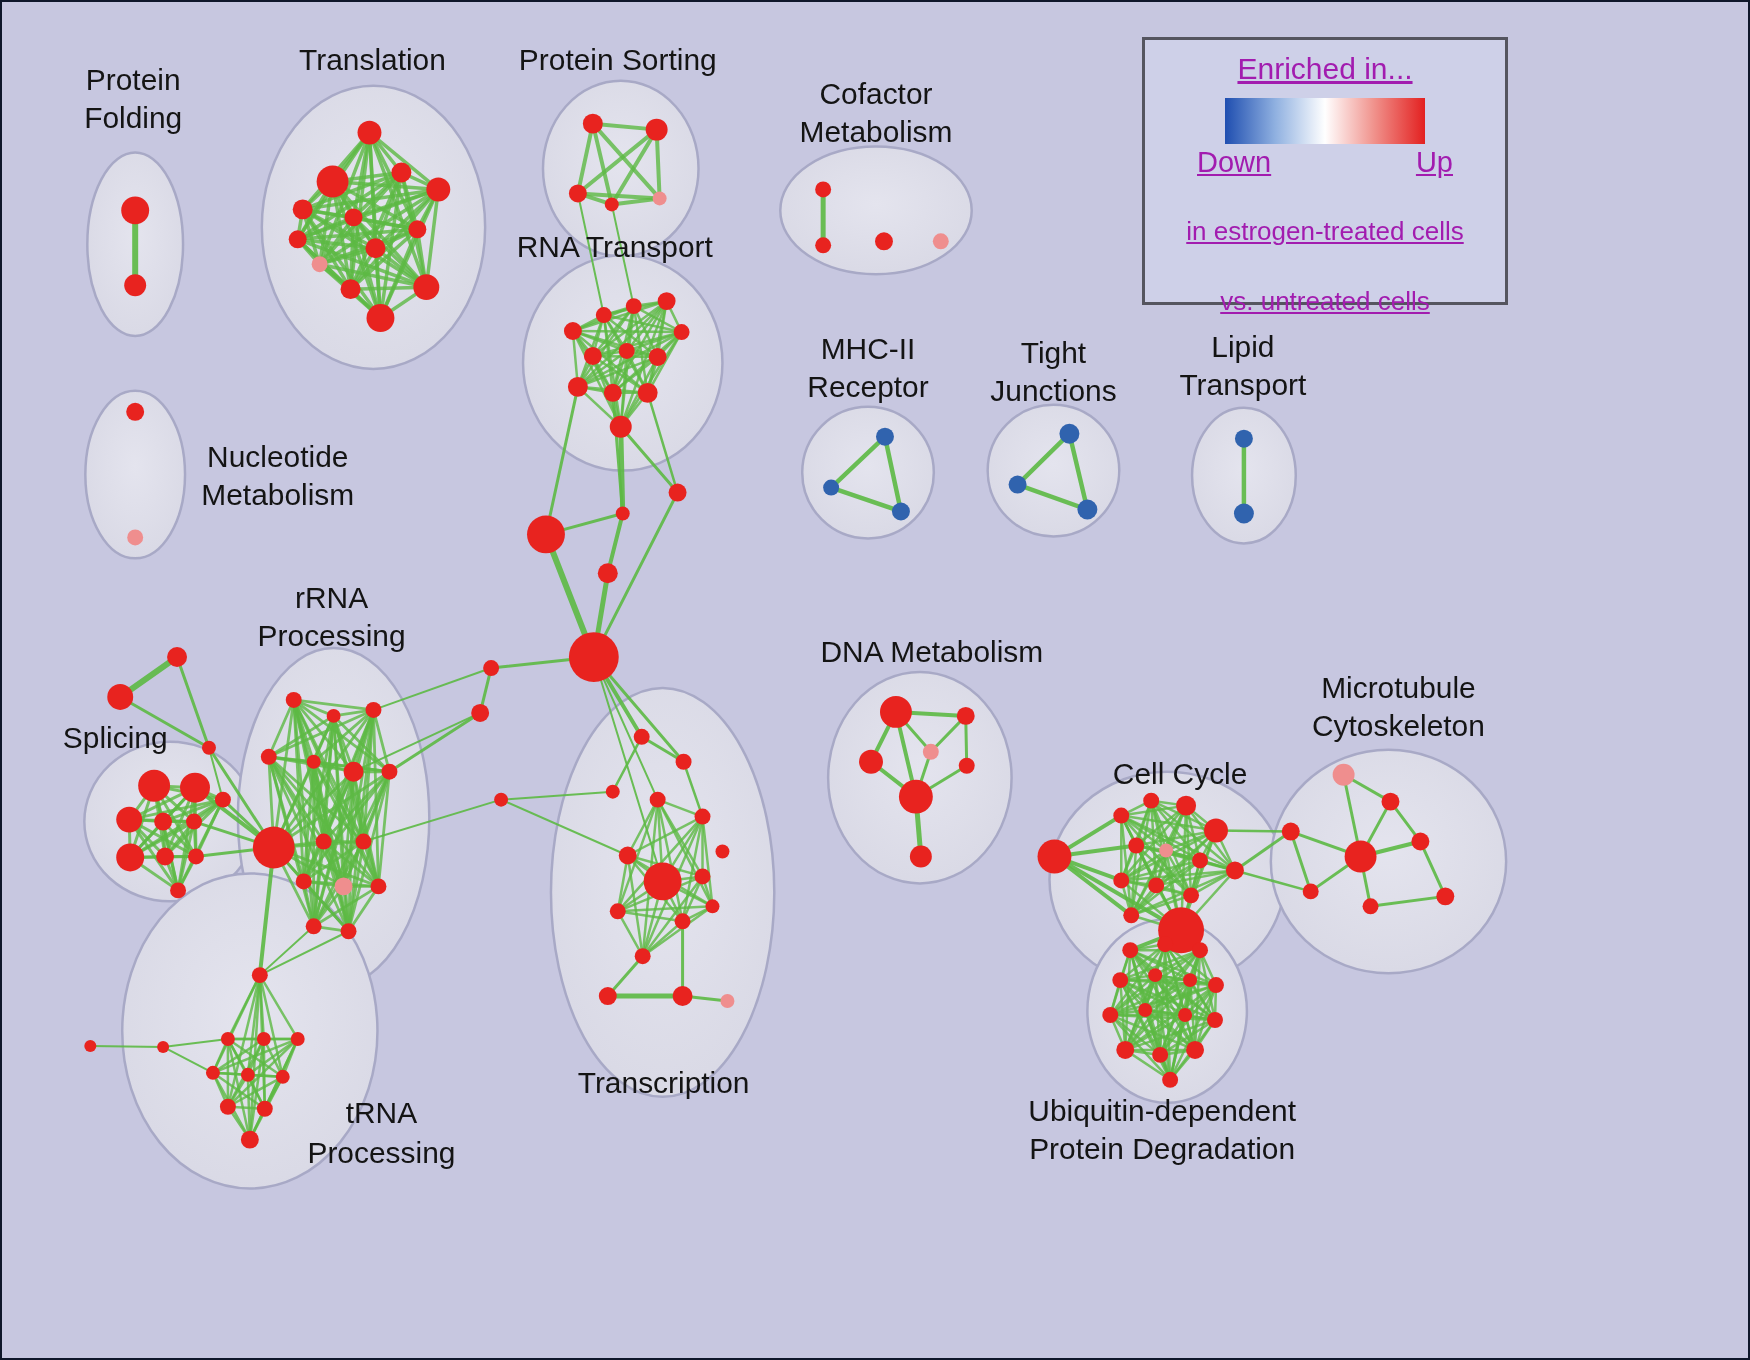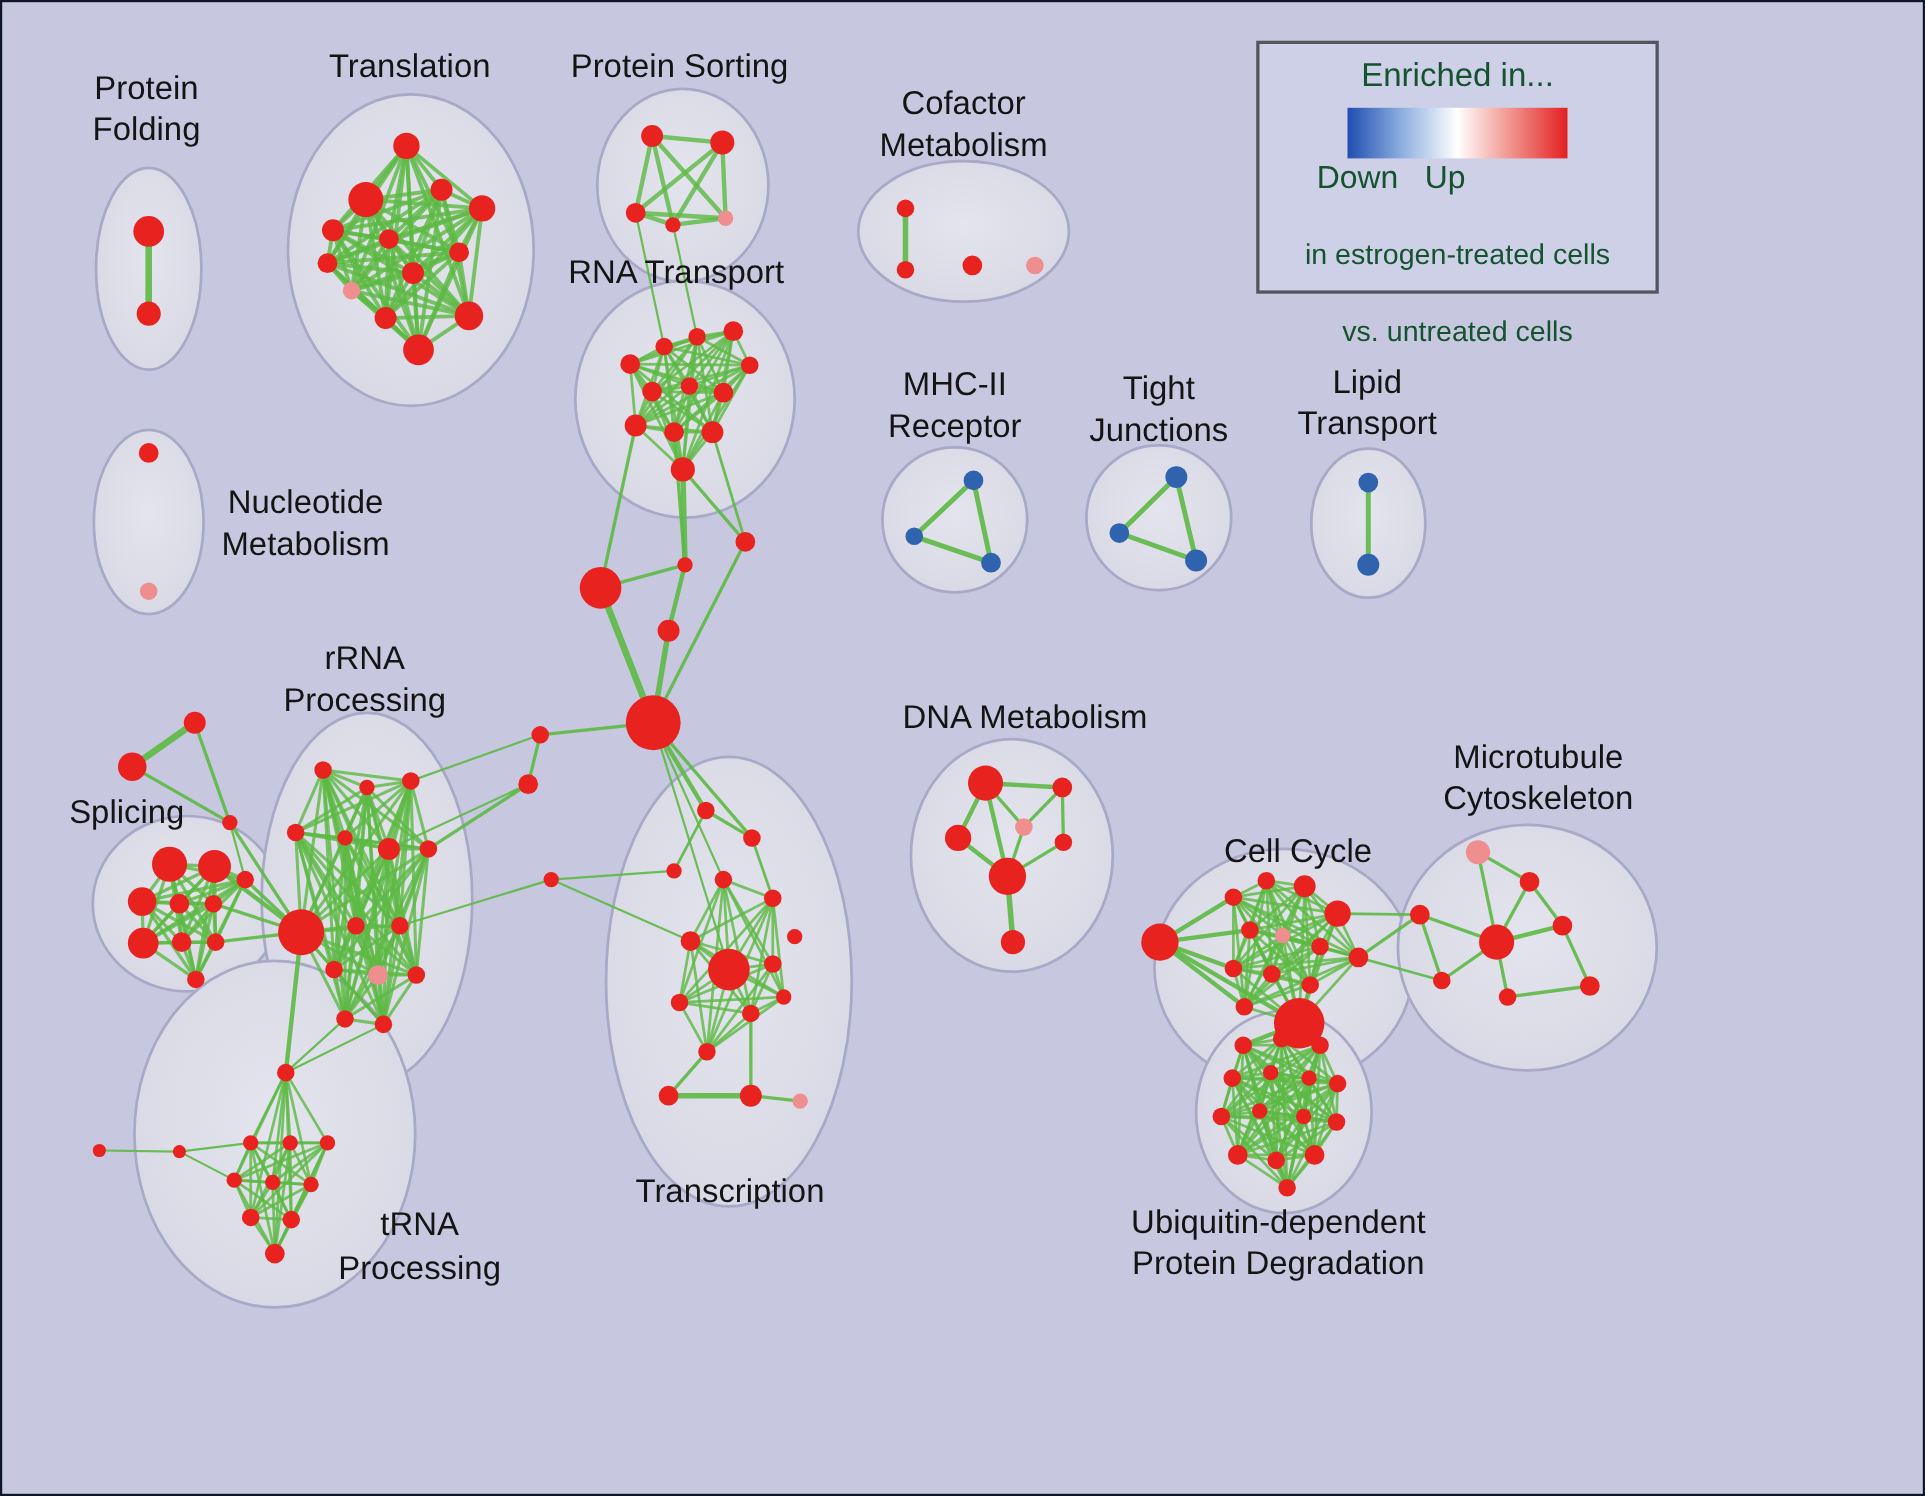--- a/index.html
+++ b/index.html
@@ -14,34 +14,35 @@
   }
   #network-svg{position:absolute;left:0;top:0;width:100%;height:100%;}
   #network-svg text{
     font-family:"Liberation Sans", sans-serif;
     font-size:30px;
     fill:#141414;
   }
   .legend{
     position:absolute;
     left:1140px;top:35px;
-    width:366px;height:230px;
+    width:366px;height:268px;
     border:3px solid #55555f;
     box-sizing:border-box;
     background:#ced0e8;
     text-align:center;
-    color:#14532d;
+    color:#a21caf;
+    text-decoration:underline;
   }
   .legend-title{font-size:30px;margin-top:12px;}
   .legend-bar{
     width:200px;height:46px;
     margin:12px auto 2px auto;
   }
   .legend-ends{
-    display:flex;justify-content:flex-start;
+    display:flex;justify-content:space-between;
     width:256px;margin:0 auto;
     font-size:29px;
     gap:24px;
   }
   .legend-sub{font-size:26px;line-height:1.3;margin-top:36px;}
   .legend-sub:first-of-type{margin-top:6px;}
 </style>
 </head>
 <body>
 

